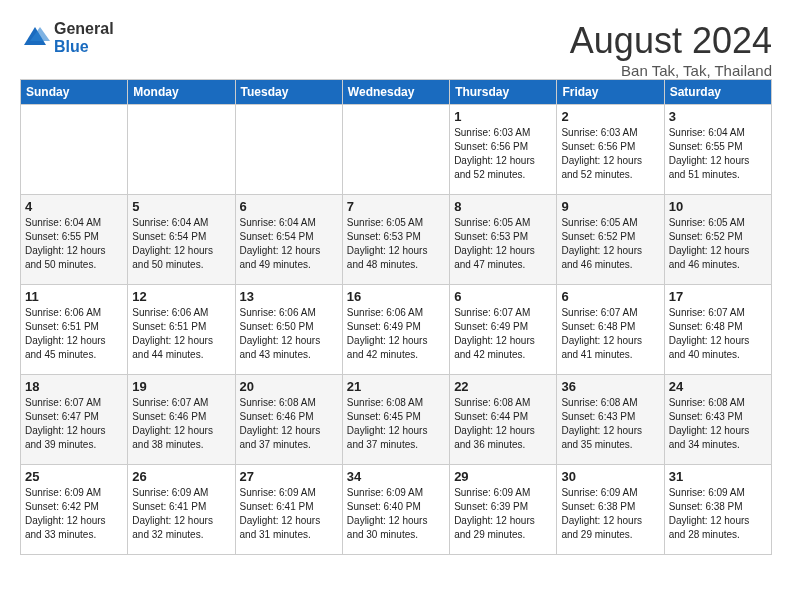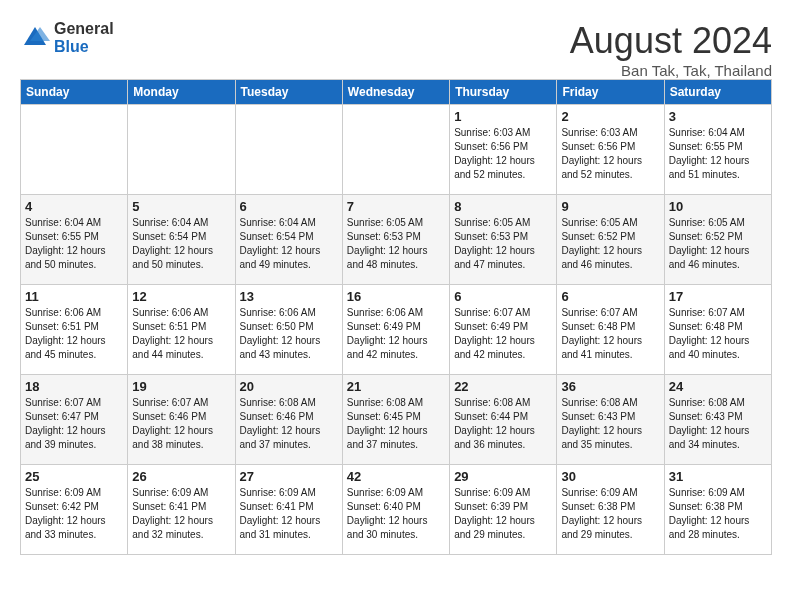--- a/index.html
+++ b/index.html
@@ -240,21 +240,21 @@
         </td>
         <td>
           <div class="day-num">26</div>
           <div class="day-info">Sunrise: 6:09 AM<br>Sunset: 6:41 PM<br>Daylight: 12 hours and 32 minutes.</div>
         </td>
         <td>
           <div class="day-num">27</div>
           <div class="day-info">Sunrise: 6:09 AM<br>Sunset: 6:41 PM<br>Daylight: 12 hours and 31 minutes.</div>
         </td>
         <td>
-          <div class="day-num">42</div>
+          <div class="day-num">34</div>
           <div class="day-info">Sunrise: 6:09 AM<br>Sunset: 6:40 PM<br>Daylight: 12 hours and 30 minutes.</div>
         </td>
         <td>
           <div class="day-num">29</div>
           <div class="day-info">Sunrise: 6:09 AM<br>Sunset: 6:39 PM<br>Daylight: 12 hours and 29 minutes.</div>
         </td>
         <td>
           <div class="day-num">30</div>
           <div class="day-info">Sunrise: 6:09 AM<br>Sunset: 6:38 PM<br>Daylight: 12 hours and 29 minutes.</div>
         </td>

